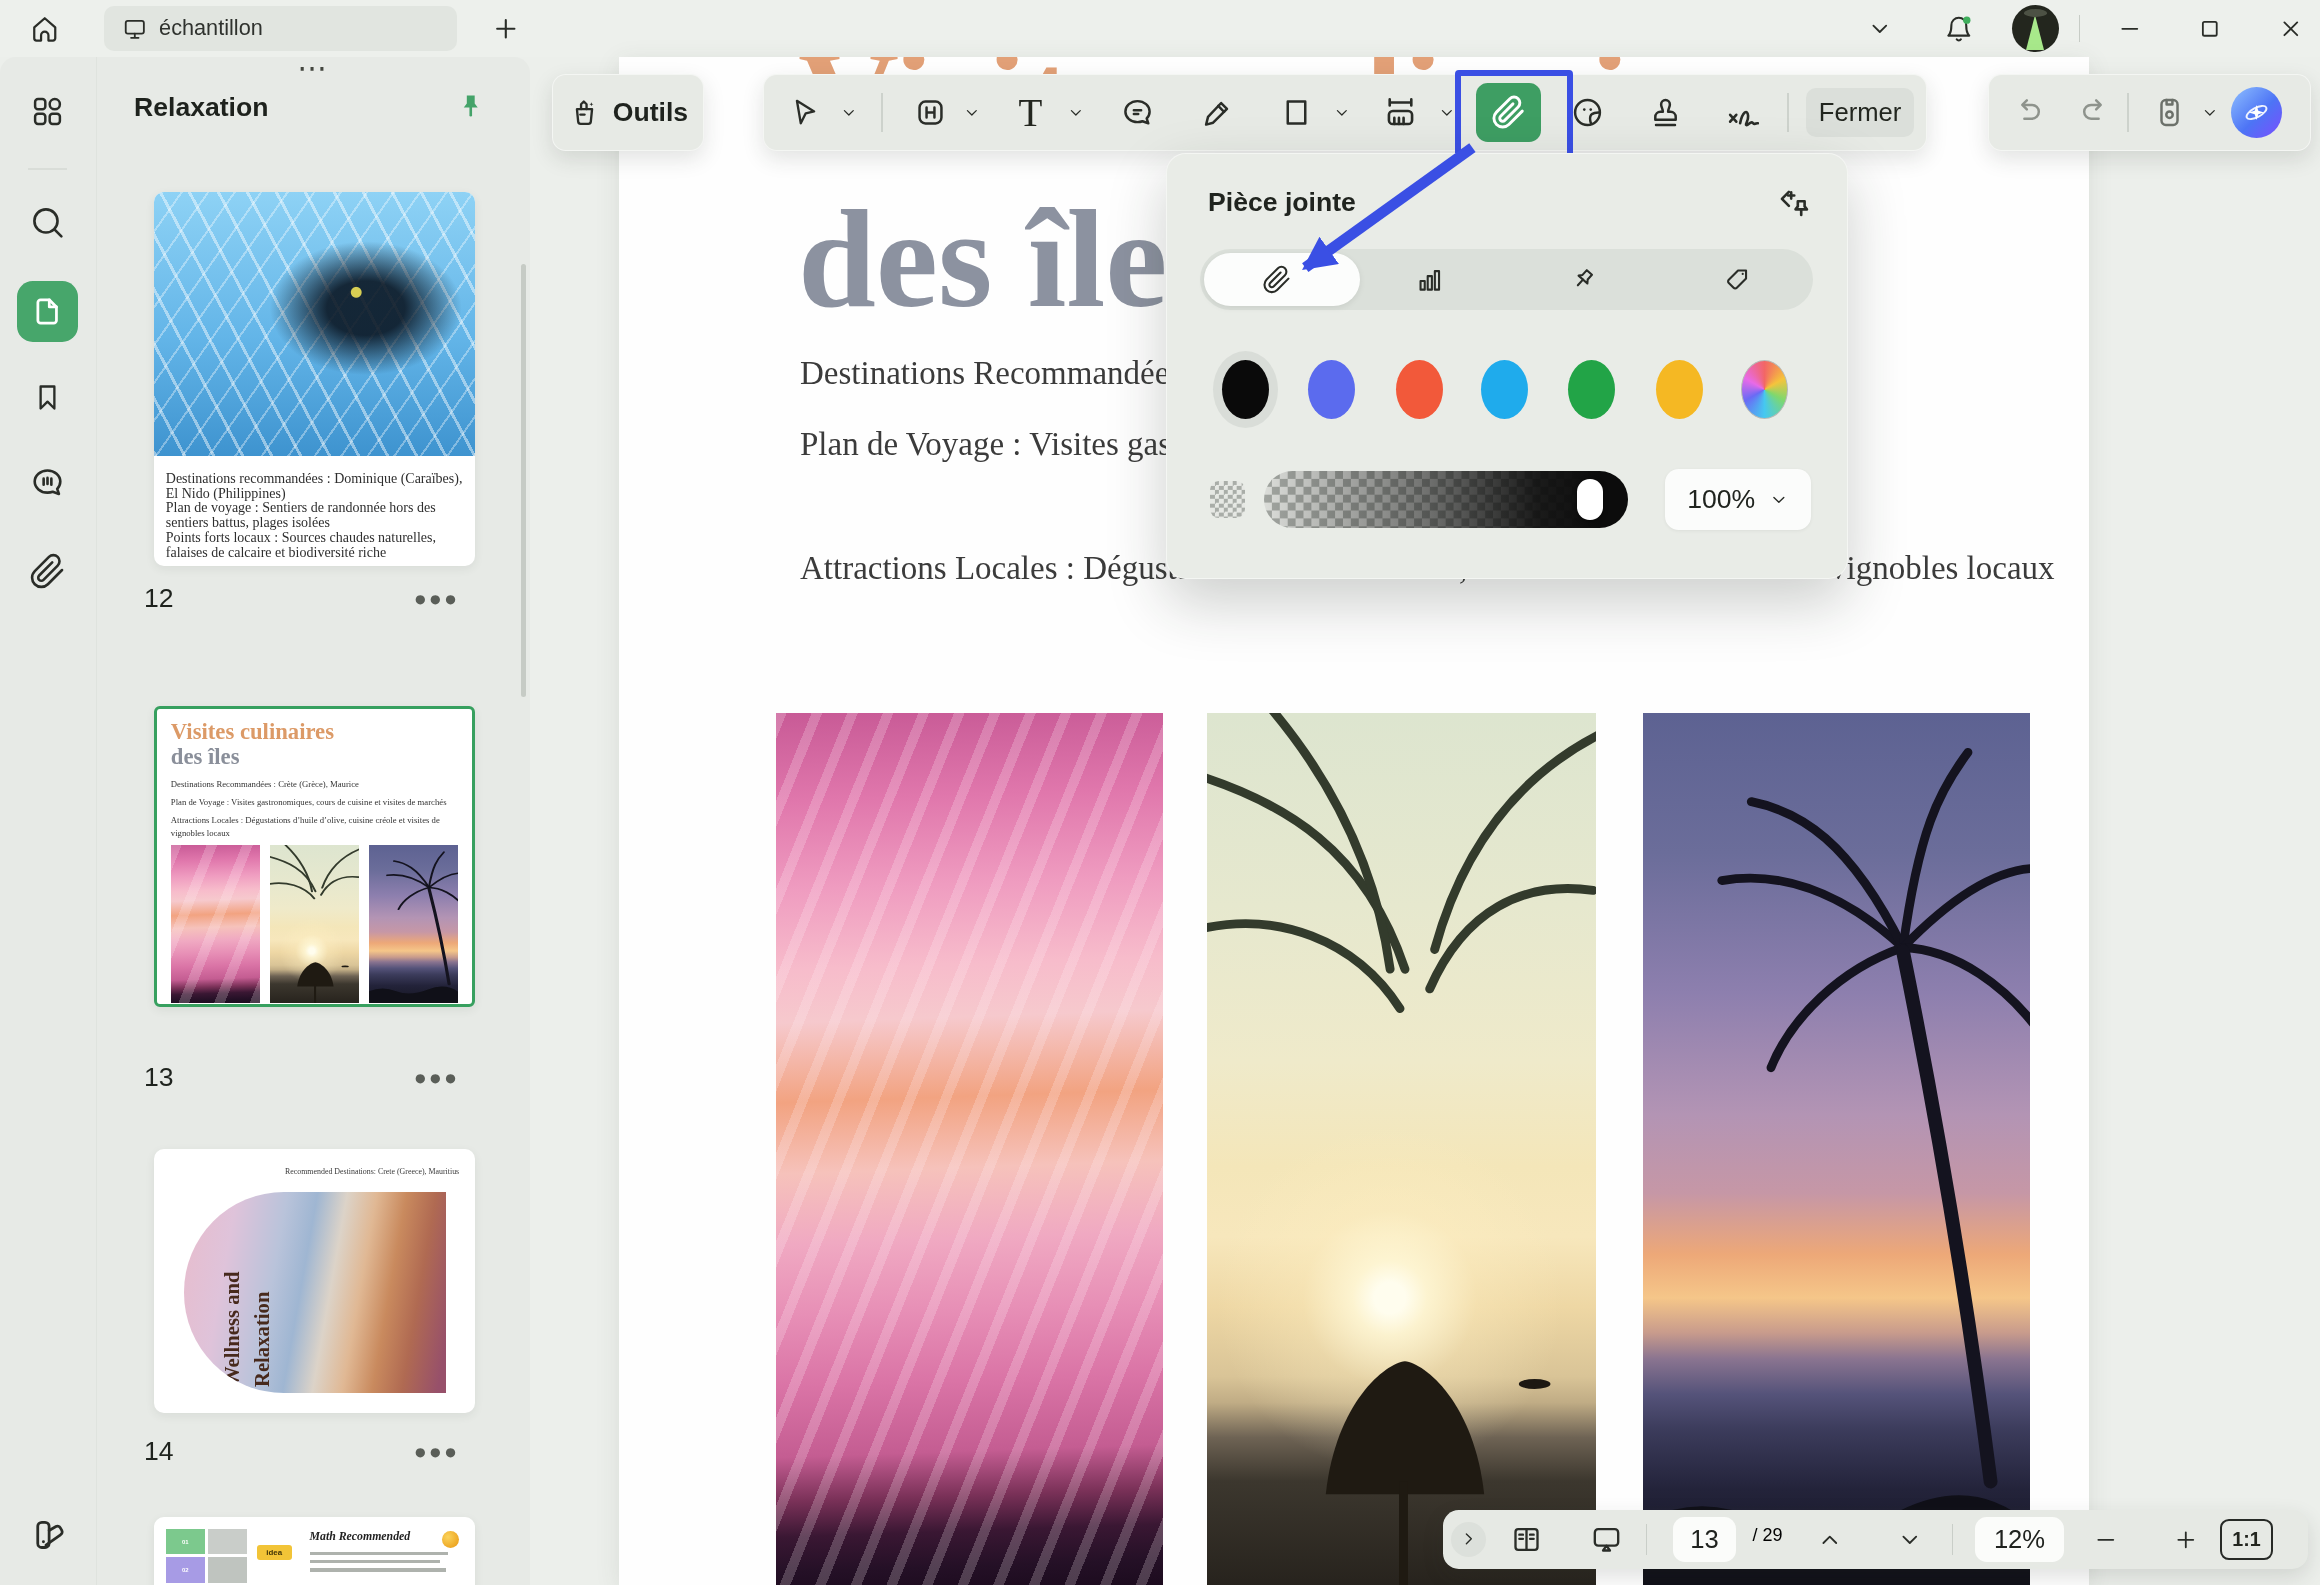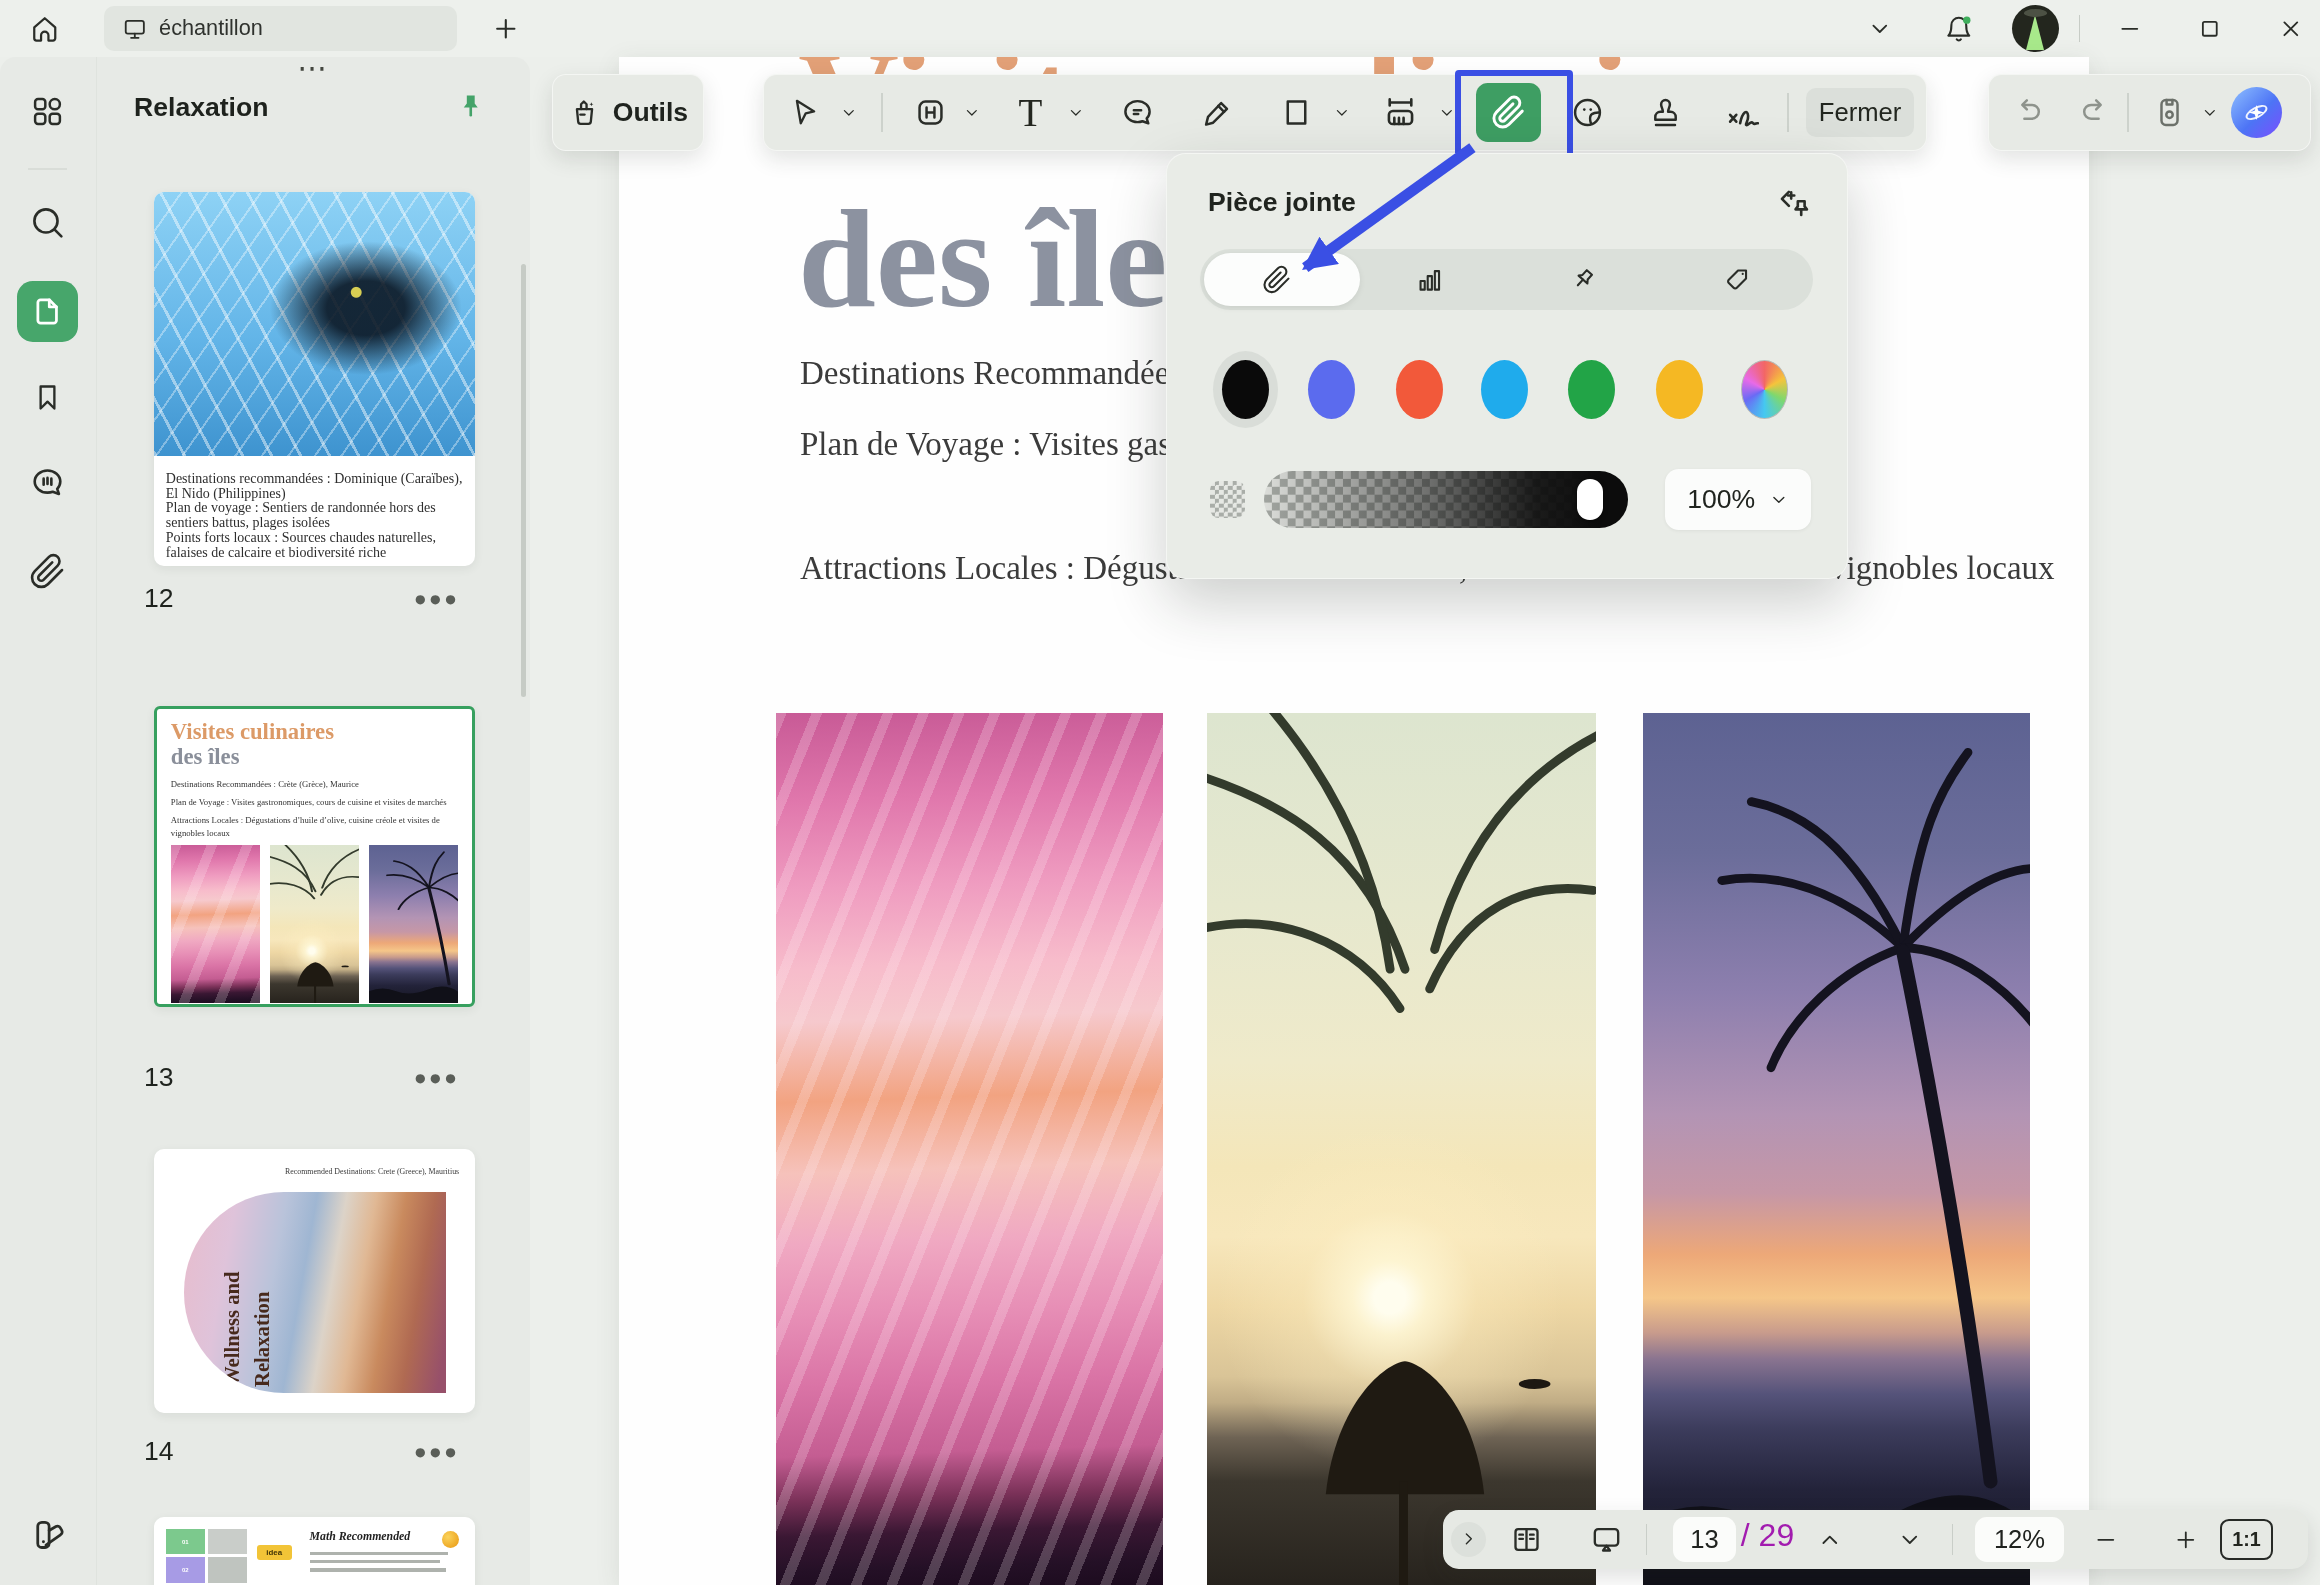--- a/index.html
+++ b/index.html
@@ -547,21 +547,21 @@
         </svg>
     </button>
     <button class="ibtn" style="left:142px;top:11.8px;width:43px;height:35px;">
       <svg class="ic" width="33" height="33" viewBox="0 0 24 24">
           <rect x="3.5" y="4.5" width="17" height="12" rx="2.5"></rect>
           <path d="M12 16.5l-2.5 3.5h5z"></path>
         </svg>
     </button>
     <div class="vsep" style="left:203px;top:13.8px;height:31.5px;background:#C9CEC8;"></div>
     <div class="pill" style="left:230px;top:6.9px;width:63px;height:45px;">13</div>
-    <div style="position:absolute;left:296px;top:0;width:57px;height:50px;display:flex;align-items:center;justify-content:center;font-size:32px;color:#a21caf;">/ 29</div>
+    <div style="position:absolute;left:296px;top:0;width:57px;height:50px;display:flex;align-items:center;justify-content:center;font-size:18px;color:#000000;">/ 29</div>
     <button class="ibtn" style="left:373px;top:14.8px;width:27.6px;height:29.6px;">
       <svg class="ic" width="25.6" height="25.6" viewBox="0 0 24 24">
           <path d="M6 15l6-6 6 6"></path>
         </svg>
     </button>
     <button class="ibtn" style="left:453px;top:14.8px;width:27.6px;height:29.6px;">
       <svg class="ic" width="25.6" height="25.6" viewBox="0 0 24 24">
           <path d="M6 9l6 6 6-6"></path>
         </svg>
     </button>

